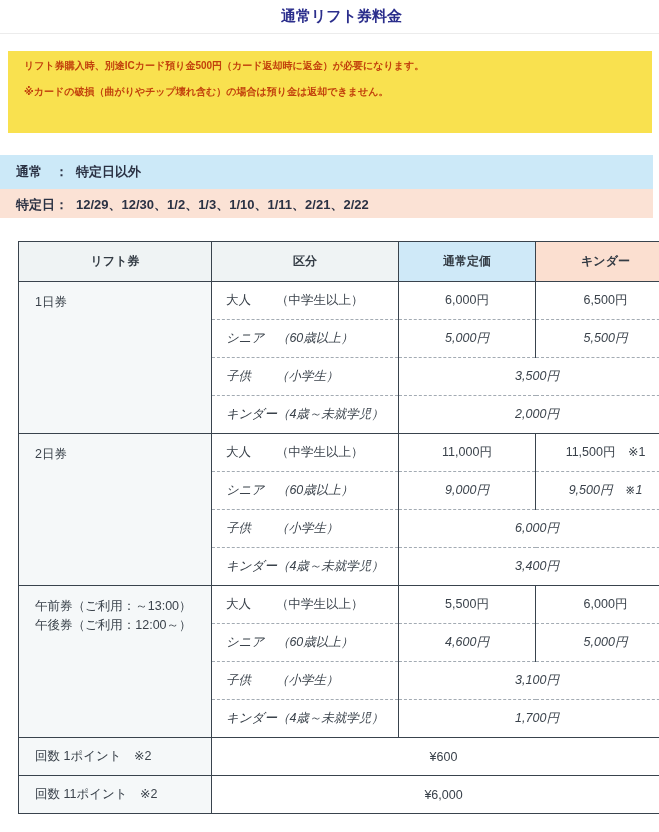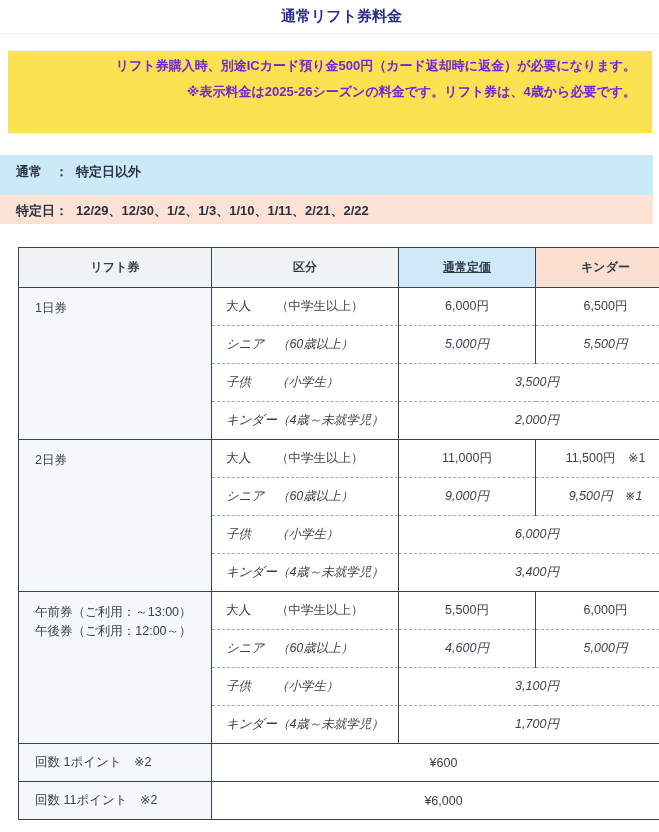--- a/index.html
+++ b/index.html
@@ -25,40 +25,39 @@
     height: 0;
   }
   
   .notice-box {
     margin: 17px 7px 0 8px;
     background: #f9e14f;
     padding: 2px 16px;
     height: 82px;
   }
   .notice-line {
-    font-size: 13px;
-    font-weight: bold;
-    color: #6d28d9;
+    font-size: 10px;
+    font-weight: bold;
+    color: #c2410c;
     line-height: 26px;
     white-space: nowrap;
-    text-align: right;
   }
   
   .legend-bar {
     margin-right: 6px;
     padding-left: 16px;
     font-size: 13px;
     font-weight: bold;
     color: #2a3143;
     white-space: nowrap;
   }
   .legend-normal {
     margin-top: 22px;
     background: #cce9f8;
-    height: 40px;
+    height: 34px;
     line-height: 34px;
   }
   .legend-special {
     background: #fbe2d5;
     height: 29px;
     line-height: 31px;
   }
   .legend-bar .lg-label { margin-right: 8px; }
   
   table.price-table {
@@ -71,21 +70,21 @@
   }
   .price-table th {
     height: 40px;
     font-size: 12px;
     font-weight: bold;
     color: #333b44;
     text-align: center;
     border: 1px solid #39434d;
     background: #eff3f4;
   }
-  .price-table th.col-normal { background: #cfe9f8; text-decoration: underline; }
+  .price-table th.col-normal { background: #cfe9f8; }
   .price-table th.col-special { background: #fbdfd0; }
   .price-table td {
     height: 38px;
     font-size: 12.5px;
     color: #3a424b;
     border-left: 1px solid #39434d;
     border-right: 1px solid #39434d;
     border-top: 1px solid #39434d;
     border-bottom: none;
     background: #ffffff;
@@ -112,21 +111,21 @@
   }
 </style>
 </head>
 <body>
 
 <div class="page-title">通常リフト券料金</div>
 <div class="title-divider"></div>
 
 <div class="notice-box">
   <div class="notice-line">リフト券購入時、別途ICカード預り金500円（カード返却時に返金）が必要になります。</div>
-  <div class="notice-line">※表示料金は2025-26シーズンの料金です。リフト券は、4歳から必要です。</div>
+  <div class="notice-line">※カードの破損（曲がりやチップ壊れ含む）の場合は預り金は返却できません。</div>
 </div>
 
 <div class="legend-bar legend-normal">
   <span class="lg-label">通常　：</span><span>特定日以外</span>
 </div>
 <div class="legend-bar legend-special">
   <span class="lg-label">特定日：</span><span>12/29、12/30、1/2、1/3、1/10、1/11、2/21、2/22</span>
 </div>
 
 <table class="price-table">

